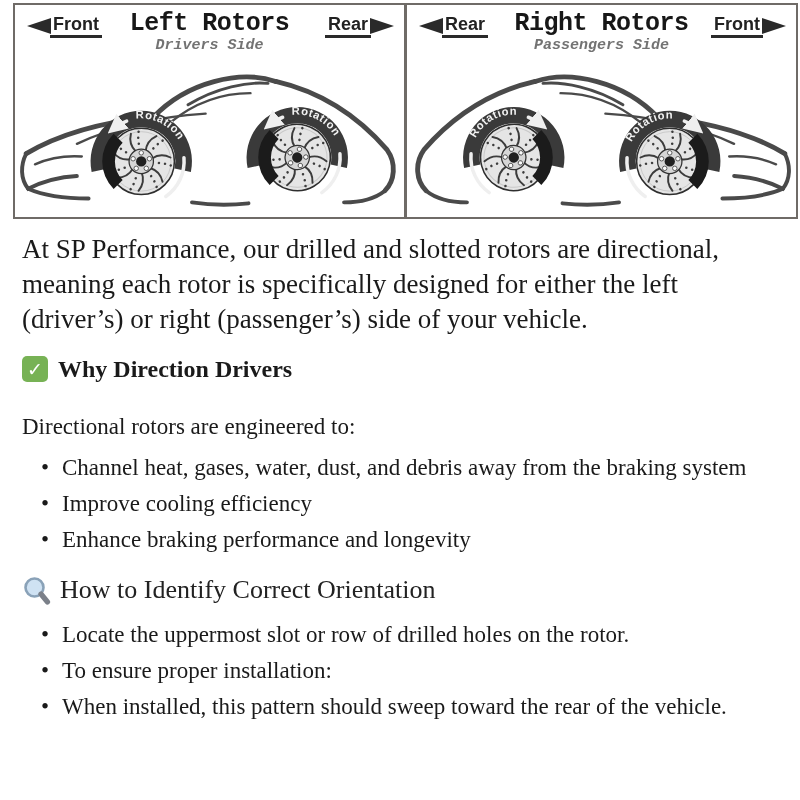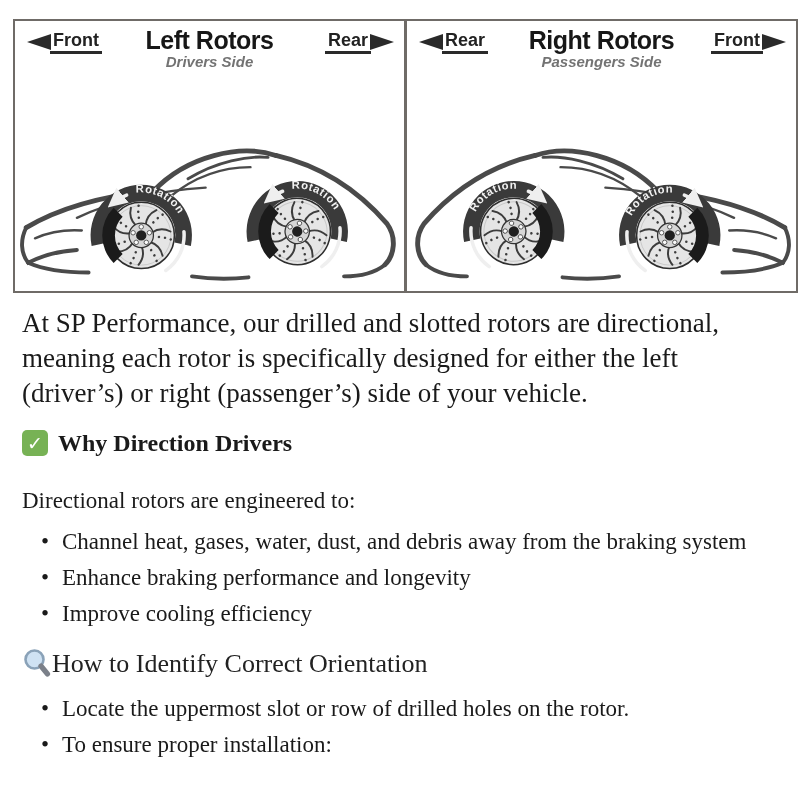--- a/index.html
+++ b/index.html
@@ -1,26 +1,26 @@
 <!DOCTYPE html>
 <html><head>
 <meta charset="utf-8">
 <style>
   * { margin:0; padding:0; box-sizing:border-box; }
   html,body { width:800px; background:#ffffff; }
   body { width:800px; height:800px; font-family:"Liberation Serif", serif; color:#1a1a1a; overflow:hidden; }
 
   
-  .diagram { display:flex; margin:19px 2px 0 2px; height:274px;padding-left:11px; }
+  .diagram { display:flex; margin:3px 2px 0 2px; height:216px;padding-left:11px; }
   .panel { flex:1 1 0; border:2.5px solid #6f6b67; position:relative; background:#fff; }
   .panel + .panel { border-left:none; }
   .panel:first-child { border-right-width:3px; }
 
   .panel-title-block { position:absolute; top:6px; left:0; right:0; text-align:center;
-      font-family:Liberation Sans, sans-serif; }
+      font-family:Liberation Mono, monospace; }
   .panel-title { font-size:25px; font-weight:bold; letter-spacing:-0.5px; line-height:1.05; color:#171717; }
   .panel-subtitle { font-size:15px; font-weight:bold; font-style:italic; color:#737373; }
 
   .dir-group { position:absolute; top:10px; display:flex; align-items:center; gap:1px;
       font-family:"Liberation Sans", sans-serif; }
   .dir-left { left:12px; } .dir-right { right:10px; }
   .dir-label { font-size:18px; font-weight:bold; color:#222;
       border-bottom:3px solid #2a2a2a; padding:0 3px 1px 3px; line-height:1.05; }
   .tri { width:0; height:0; border-top:8px solid transparent; border-bottom:8px solid transparent; }
   .tri-left  { border-right:24px solid #2a2a2a; margin-right:-2px; }
@@ -36,21 +36,21 @@
   .intro { margin-top:13px; font-size:27px; line-height:35px; }
   .h-why { margin-top:16px; display:flex; align-items:center; gap:10px;
       font-size:24px; font-weight:bold; line-height:32px; }
   .check-box { display:inline-flex; width:26px; height:26px; background:#77b255; border-radius:5px;
       color:#ffffff; font-family:"DejaVu Sans", sans-serif; font-size:19px; font-weight:bold;
       align-items:center; justify-content:center; flex:0 0 auto; }
   .lead { margin-top:24px; font-size:23px; line-height:35px; }
   ul { margin-top:6px; list-style:none; }
   li { position:relative; padding-left:40px; font-size:23px; line-height:35px; margin-bottom:1px; }
   li::before { content:"\2022"; position:absolute; left:19px; top:0; font-size:23px; }
-  .h-how { margin-top:15px; display:flex; align-items:flex-start; 
+  .h-how { margin-top:15px; display:flex; align-items:flex-end; gap:8px;
       font-size:26px; font-weight:normal; line-height:36px; color:#222; }
   .mag-icon { flex:0 0 auto; margin-top:2px; }
   .list-how { margin-top:9px; }
 </style>
 </head>
 <body>
 
 <svg width="0" height="0" style="position:absolute" aria-hidden="true">
   <defs>
     <marker id="ah" viewBox="0 0 10 10" refX="6" refY="5" markerWidth="5.5" markerHeight="5.5" orient="auto">
@@ -224,30 +224,31 @@
 
   <div class="h-why">
     <span class="check-box">✓</span>
     <span>Why Direction Drivers</span>
   </div>
 
   <p class="lead">Directional rotors are engineered to:</p>
 
   <ul>
     <li>Channel heat, gases, water, dust, and debris away from the braking system</li>
+    <li>Improve cooling efficiency</li>
     <li>Enhance braking performance and longevity</li>
-    <li>Improve cooling efficiency</li>
   </ul>
 
   <div class="h-how">
     <svg class="mag-icon" width="30" height="32" viewBox="0 0 30 32">
       <circle cx="12.5" cy="11.5" r="9" fill="#cfe2f3" stroke="#8aa2b8" stroke-width="2.6"></circle>
       <line x1="19" y1="18" x2="25.5" y2="26" stroke="#7b8089" stroke-width="5.2" stroke-linecap="round"></line>
     </svg>
     <span>How to Identify Correct Orientation</span>
   </div>
 
   <ul class="list-how">
     <li>Locate the uppermost slot or row of drilled holes on the rotor.</li>
     <li>To ensure proper installation:</li>
+    <li>When installed, this pattern should sweep toward the rear of the vehicle.</li>
   </ul>
 
 </div>
 
 </body></html>

